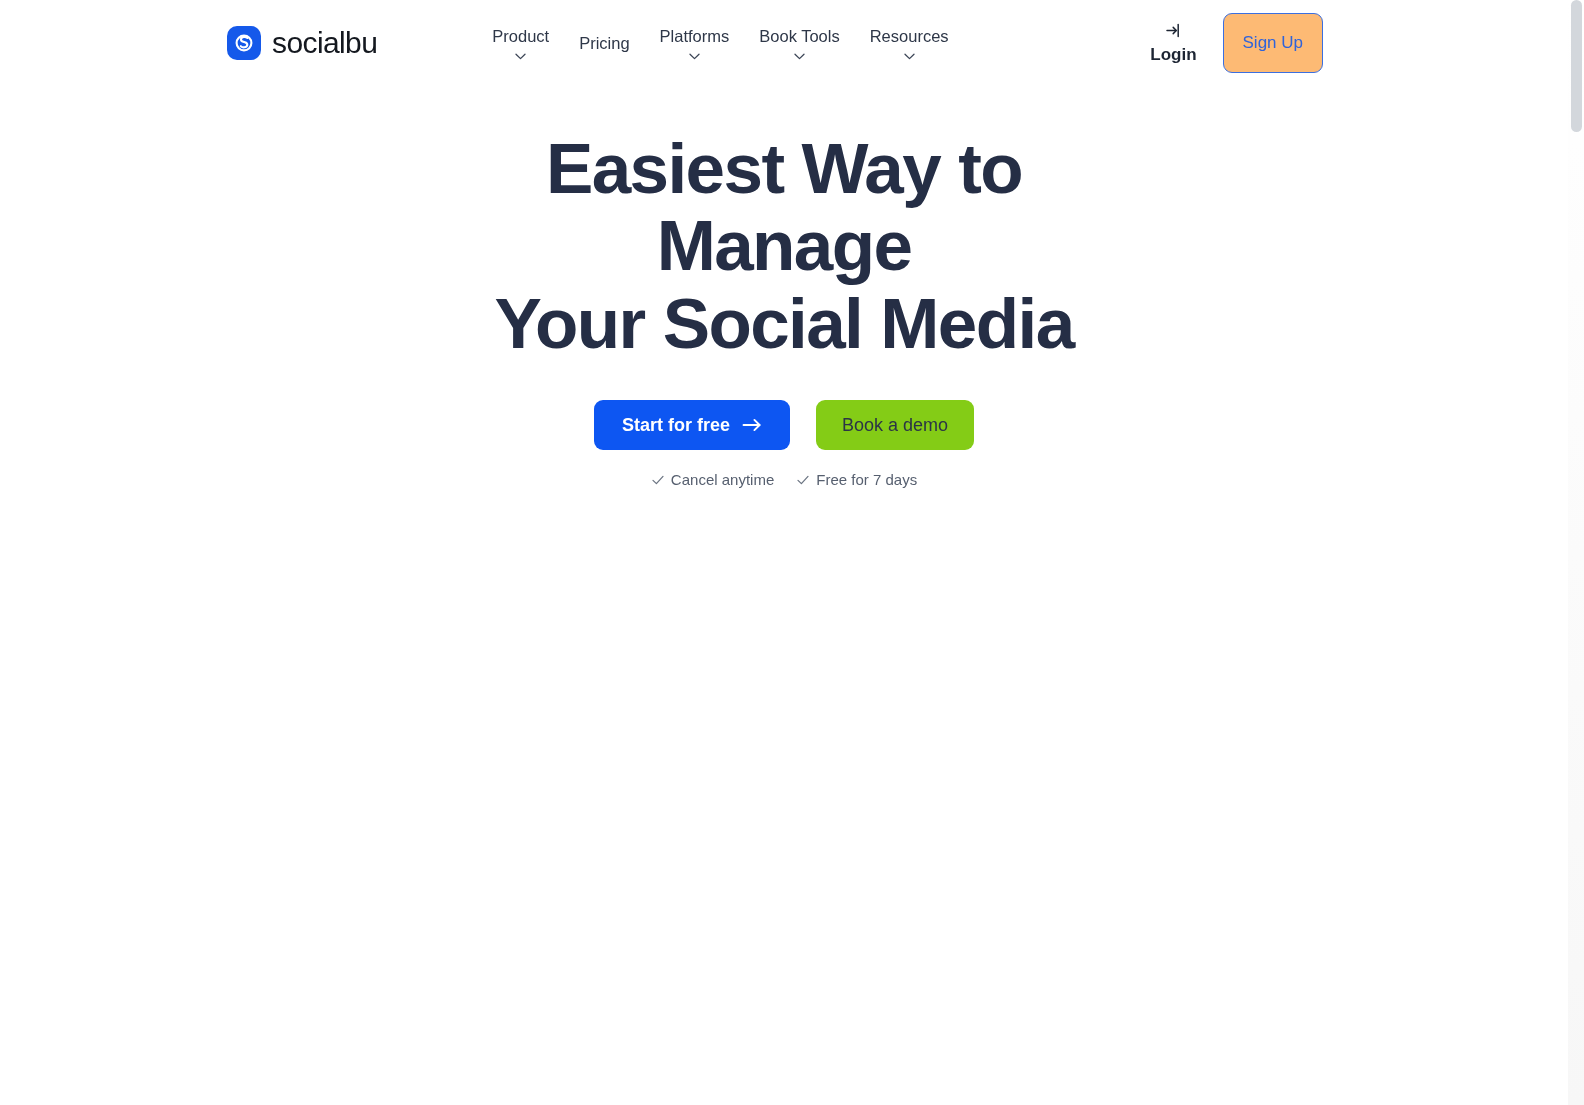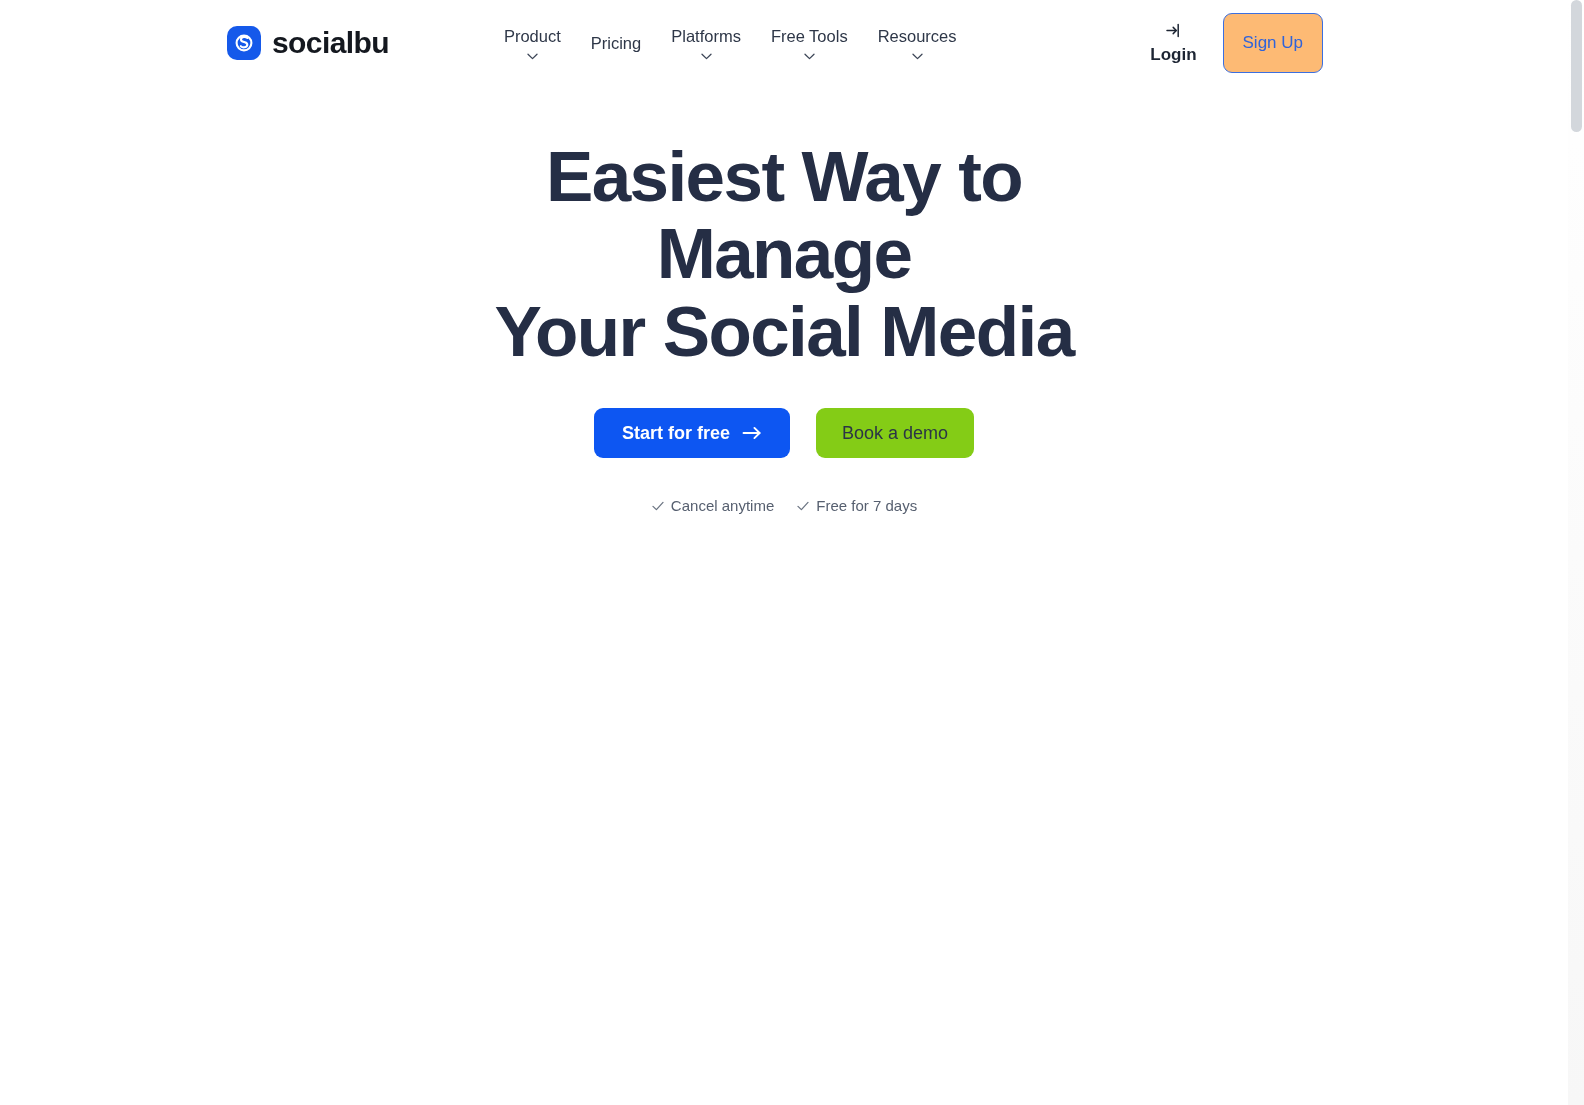--- a/index.html
+++ b/index.html
@@ -52,21 +52,21 @@
     border-radius: 10px;
     background: #1559ea;
     display: flex;
     align-items: center;
     justify-content: center;
     flex: none;
   }
 
   .brand-name {
     font-size: 30px;
-    font-weight: 700;
+    font-weight: 400;
     letter-spacing: -0.6px;
     color: #14181f;
     line-height: 1;
     white-space: nowrap;
   }
 
   .nav-links {
     display: flex;
     align-items: center;
     gap: 0px;
@@ -134,21 +134,21 @@
     font-family: "Liberation Sans", sans-serif;
     font-size: 17px;
     font-weight: 500;
     cursor: pointer;
     white-space: nowrap;
   }
 
   
   .hero {
     position: absolute;
-    top: 86px;
+    top: 78px;
     left: 0;
     width: 1568px;
     text-align: center;
   }
 
   .hero-title {
     margin: 0 auto;
     padding-top: 52px;
     max-width: 740px;
     font-size: 71px;
@@ -207,21 +207,21 @@
     background: #84cc16;
     color: #2b3446;
     font-family: "Liberation Sans", sans-serif;
     font-size: 18px;
     font-weight: 400;
     cursor: pointer;
     white-space: nowrap;
   }
 
   .hero-notes {
-    margin-top: 39px;
+    margin-top: 21px;
     display: flex;
     align-items: center;
     justify-content: center;
     gap: 22px;
   }
 
   .note {
     display: inline-flex;
     align-items: center;
     gap: 6px;
@@ -298,21 +298,21 @@
       <a class="nav-link">
         <span>Platforms</span>
         <span class="chev">
           <svg width="11" height="7" viewBox="0 0 11 7" aria-hidden="true">
               <path d="M1 1.3 L5.5 5.6 L10 1.3" fill="none" stroke="#3d4657" stroke-width="1.3" stroke-linecap="round" stroke-linejoin="round"></path>
             </svg>
         </span>
       </a>
 
       <a class="nav-link">
-        <span>Free Tools</span>
+        <span>Book Tools</span>
         <span class="chev">
           <svg width="11" height="7" viewBox="0 0 11 7" aria-hidden="true">
               <path d="M1 1.3 L5.5 5.6 L10 1.3" fill="none" stroke="#3d4657" stroke-width="1.3" stroke-linecap="round" stroke-linejoin="round"></path>
             </svg>
         </span>
       </a>
 
       <a class="nav-link">
         <span>Resources</span>
         <span class="chev">

